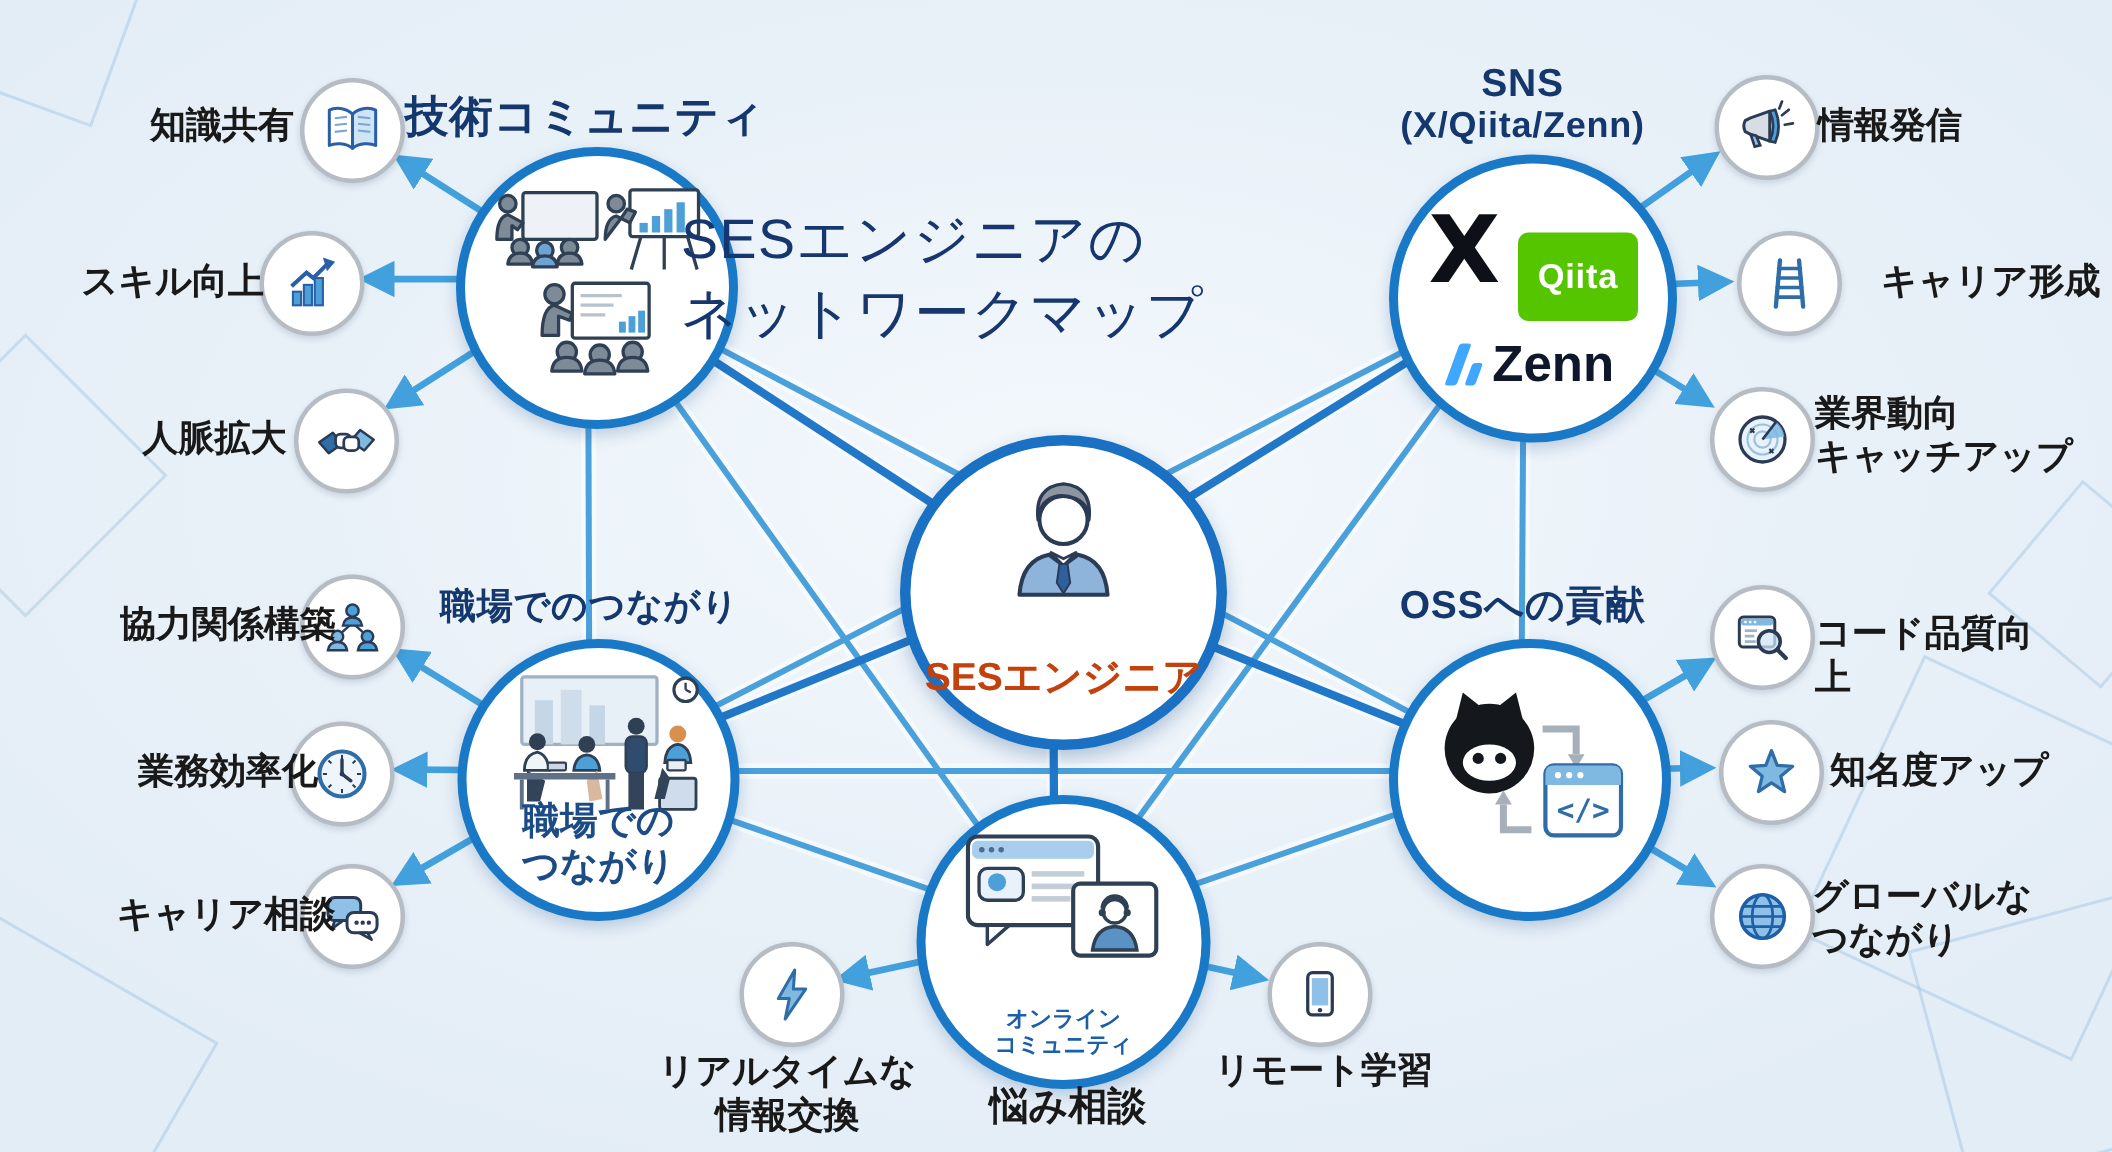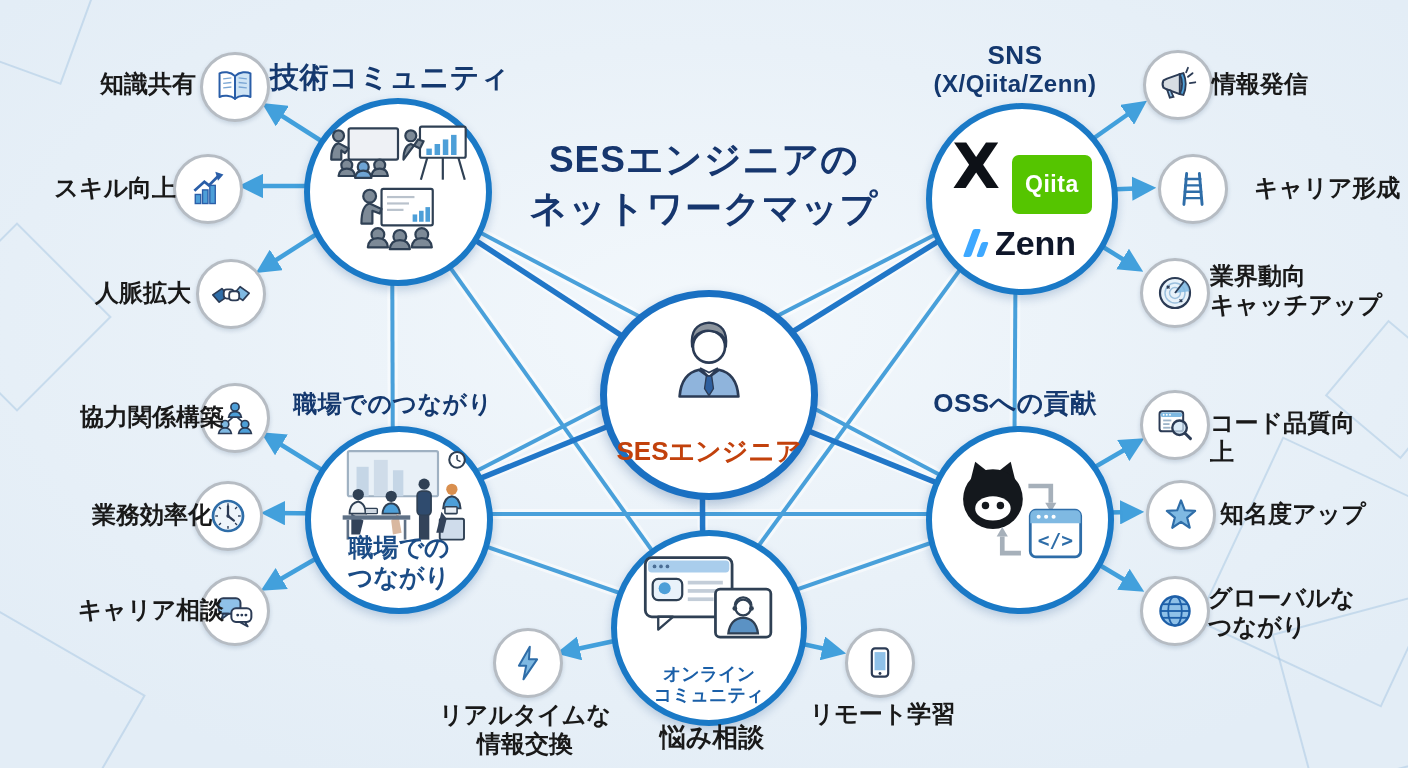--- a/index.html
+++ b/index.html
@@ -7,21 +7,21 @@
   .canvas{position:relative;width:1408px;height:768px;overflow:hidden;
     background:radial-gradient(ellipse 900px 500px at 50% 42%, #f3f8fc 0%, #e9f1f8 55%, #e3edf6 100%);}
   .decor{position:absolute;border:2px solid rgba(156,191,222,.42);background:transparent;z-index:0;}
   .links{position:absolute;left:0;top:0;z-index:1;}
   .hub{position:absolute;background:#fff;border-radius:50%;border:6px solid #1a79c6;
     box-shadow:0 4px 10px rgba(20,70,130,.22);z-index:2;display:flex;flex-direction:column;align-items:center;}
   .center-node{position:absolute;background:#fff;border-radius:50%;border:7px solid #1a70c2;
     box-shadow:0 5px 12px rgba(20,70,130,.28);z-index:2;display:flex;flex-direction:column;align-items:center;}
   .hub-label{position:absolute;z-index:3;font-weight:800;color:#14386e;text-align:center;letter-spacing:.5px;}
   .inner-label{position:absolute;left:0;right:0;text-align:center;font-weight:800;line-height:1.18;z-index:3;}
-  .title{position:absolute;z-index:3;text-align:center;font-weight:700;color:#16366e;
+  .title{position:absolute;z-index:3;text-align:left;font-weight:400;color:#16366e;
     font-size:37px;line-height:1.32;letter-spacing:1px;}
   .sat{position:absolute;width:64px;height:64px;border-radius:50%;background:#fff;border:3px solid #b6bcc3;
     box-shadow:0 2px 4px rgba(40,70,110,.18);z-index:2;display:flex;align-items:center;justify-content:center;}
   .sat-label{position:absolute;z-index:3;font-weight:800;font-size:24px;color:#191919;line-height:1.22;}
   .ra{text-align:right;} .la{text-align:left;} .ca{text-align:center;}
   .center-label{position:absolute;bottom:24px;left:0;right:0;text-align:center;
     font-weight:800;font-size:26px;color:#c2410c;z-index:3;}
   
   .sns-row1{display:flex;align-items:flex-start;justify-content:center;gap:12px;margin-top:30px;}
   .x-logo{font-size:62px;font-weight:900;color:#0d1117;line-height:.9;font-family:"DejaVu Sans",sans-serif;}
@@ -263,21 +263,21 @@
           <rect x="52" y="38" width="38" height="4"></rect>
           <rect x="52" y="47" width="28" height="4"></rect>
         </g>
       <rect x="82" y="38" width="60" height="52" rx="5" fill="#fff" stroke="#2f4054" stroke-width="3"></rect>
       <circle cx="112" cy="58" r="8.5" fill="#fff" stroke="#2f4054" stroke-width="2.5"></circle>
       <path d="M103 56 A9 9 0 0 1 121 56" fill="none" stroke="#2f4054" stroke-width="2.6"></path>
       <circle cx="103" cy="59" r="2.6" fill="#2f4054"></circle>
         <circle cx="121" cy="59" r="2.6" fill="#2f4054"></circle>
       <path d="M96 86 Q98 70 112 69 Q126 70 128 86 Z" fill="#5b92c4" stroke="#2f4054" stroke-width="2.5"></path>
     </svg>
-    <div class="inner-label" style="bottom:14px;font-size:18px;color:#1a5fa8;">
+    <div class="inner-label" style="bottom:14px;font-size:15px;color:#1a5fa8;">
       <div>オンライン</div>
       <div>コミュニティ</div>
     </div>
   </div>
 
   <div class="sat" style="left:200px;top:52px;">
     <svg width="40" height="40" viewBox="0 0 44 44">
       <path d="M22 10 C17 5 9 5 5 7 V33 C9 31 17 31 22 35 Z" fill="#fff" stroke="#2a5ea8" stroke-width="2.2" stroke-linejoin="round"></path>
       <path d="M22 10 C27 5 35 5 39 7 V33 C35 31 27 31 22 35 Z" fill="#cfe4f5" stroke="#2a5ea8" stroke-width="2.2" stroke-linejoin="round"></path>
       <g stroke="#7aa6d4" stroke-width="1.5">

